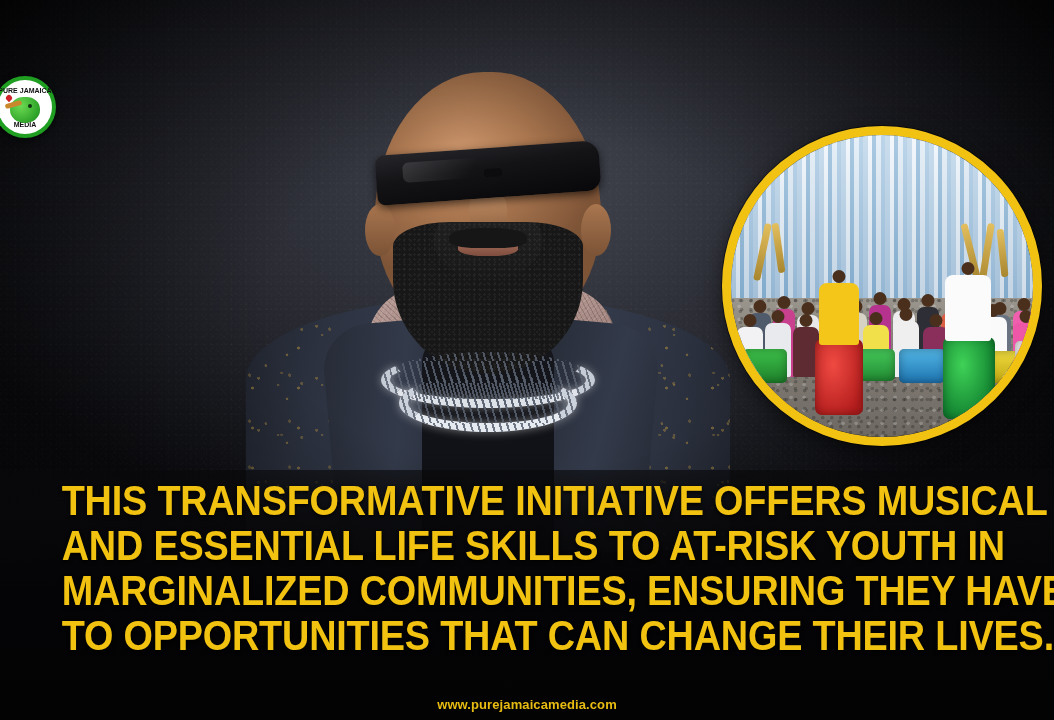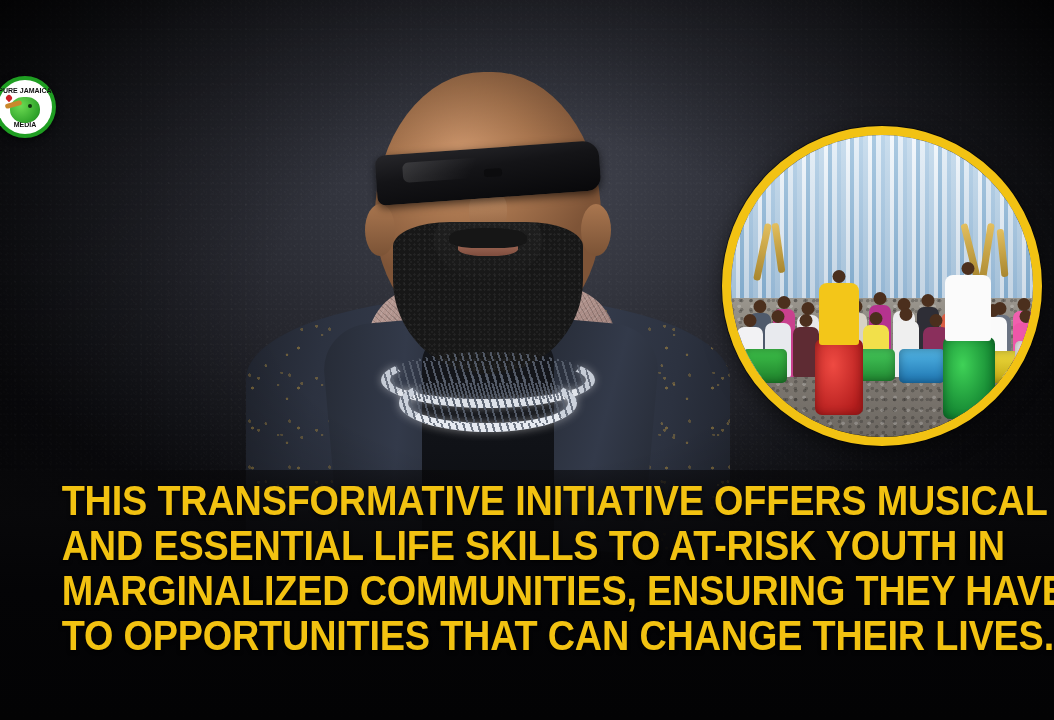--- a/index.html
+++ b/index.html
@@ -398,20 +398,21 @@
 
   <div class="caption-wrap"></div>
 
   <div class="headline">
     <span class="hl-line">THIS TRANSFORMATIVE INITIATIVE OFFERS MUSICAL TRAINING</span>
     <span class="hl-line">AND ESSENTIAL LIFE SKILLS TO AT-RISK YOUTH IN</span>
     <span class="hl-line">MARGINALIZED COMMUNITIES, ENSURING THEY HAVE ACCESS</span>
     <span class="hl-line">TO OPPORTUNITIES THAT CAN CHANGE THEIR LIVES.</span>
   </div>
 
+  <div class="site">www.purejamaicamedia.com</div>
 
   <div class="logo">
     <div class="logo-inner">
       <div class="lrt-top">PURE JAMAICA</div>
       <div class="lrt-bot">MEDIA</div>
       <div class="logo-dot"></div>
       <div class="logo-bird">
         <span class="logo-eye"></span>
       </div>
     </div>

